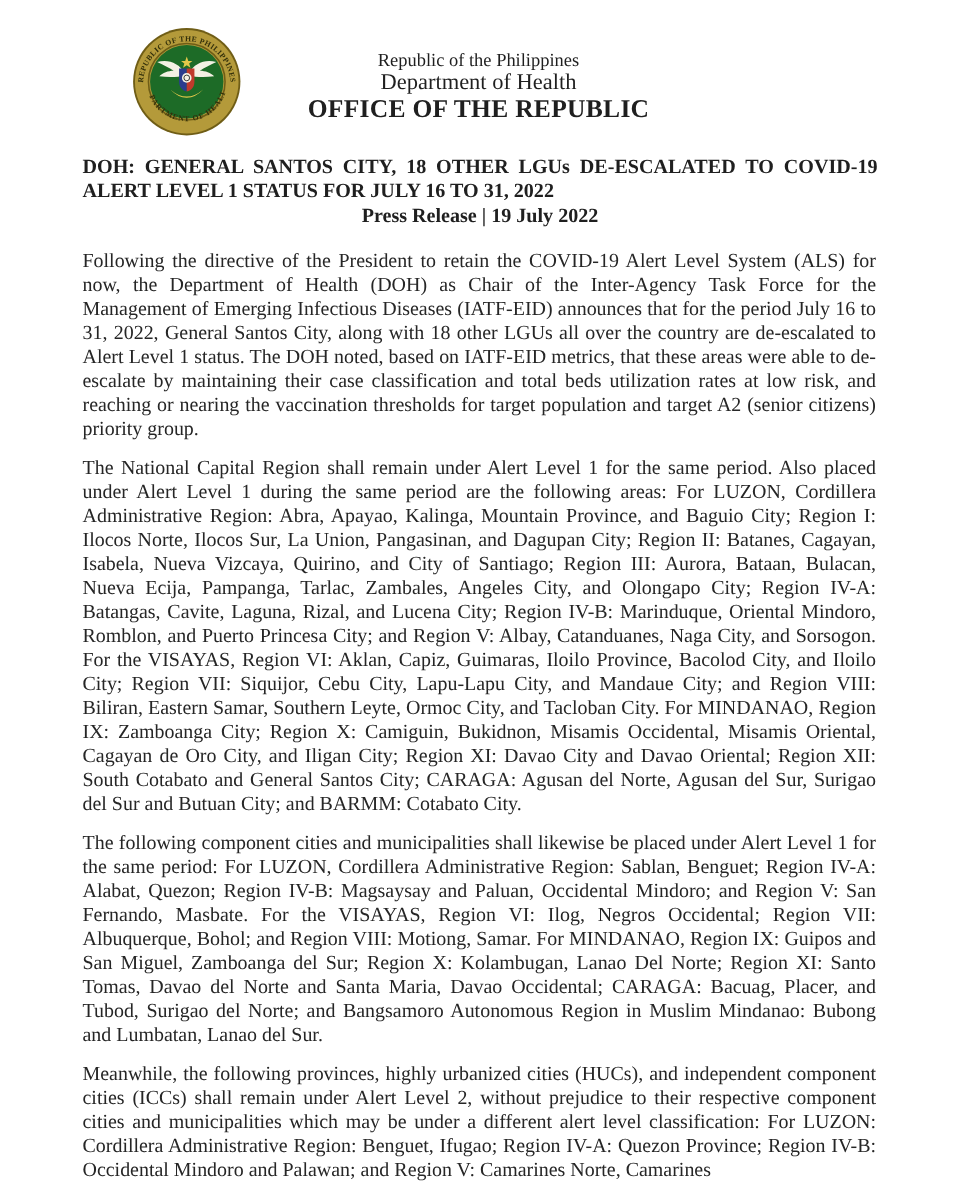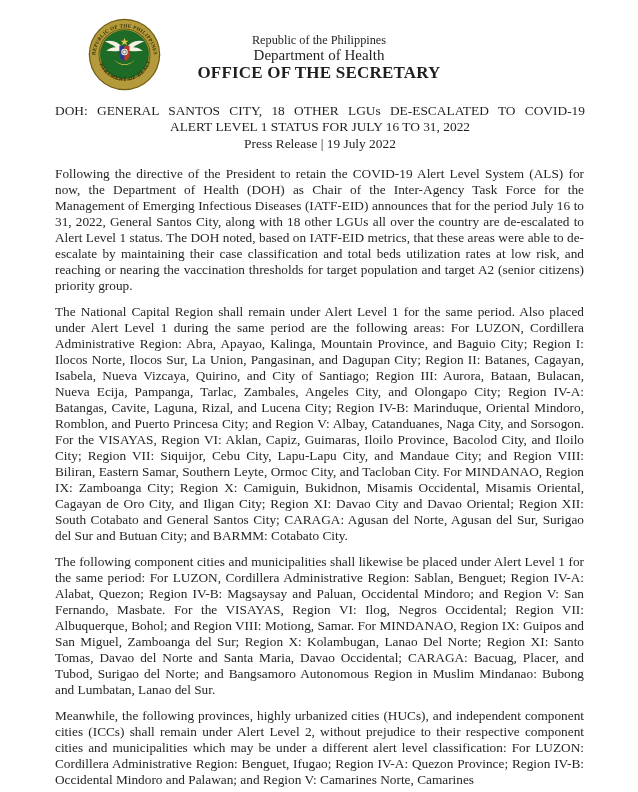--- a/index.html
+++ b/index.html
@@ -29,30 +29,30 @@
     text-align: center;
     color: #1f1f1f;
   }
   .lh-country  { font-size: 12.3px; line-height: 14px; }
   .lh-agency   { font-size: 15px;   line-height: 16px; }
   .lh-office   { font-size: 17px;   line-height: 19px; font-weight: bold; letter-spacing: 0.2px; }
   .headline {
     position: absolute;
     left: 55px; top: 103px;
     width: 530px;
-    font-weight: normal;
+    font-weight: bold;
     font-size: 13.4px;
     line-height: 16.3px;
     color: #1f1f1f;
   }
   .headline-l1 {
     text-align: justify;
     text-align-last: justify;
   }
-  .headline-l2 { text-align: center; }
+  .headline-l2 { text-align: left; }
   .byline { text-align: center; }
   .bodytext {
     position: absolute;
     left: 55px; top: 166px;
     width: 530px;
     font-size: 13.3px;
     line-height: 16px;
     text-align: justify;
     color: #262626;
   }
@@ -90,21 +90,21 @@
       <circle cx="50" cy="46.5" r="4.4" fill="#f4f1e4"></circle>
       <circle cx="50" cy="46.5" r="2.6" fill="none" stroke="#3a3a3a" stroke-width="0.9"></circle>
 
       <path d="M35,57 Q50,70 65,57 Q58,64.5 50,64.5 Q42,64.5 35,57 Z" fill="#e3c84a"></path>
     </svg>
   </div>
 
   <div class="letterhead">
     <div class="lh-country">Republic of the Philippines</div>
     <div class="lh-agency">Department of Health</div>
-    <div class="lh-office">OFFICE OF THE SECRETARY</div>
+    <div class="lh-office">OFFICE OF THE REPUBLIC</div>
   </div>
 
   <div class="headline">
     <div class="headline-l1">DOH: GENERAL SANTOS CITY, 18 OTHER LGUs DE-ESCALATED TO COVID-19</div>
     <div class="headline-l2">ALERT LEVEL 1 STATUS FOR JULY 16 TO 31, 2022</div>
     <div class="byline">Press Release | 19 July 2022</div>
   </div>
 
   <div class="bodytext">
     <p>Following the directive of the President to retain the COVID-19 Alert Level System (ALS) for now, the Department of Health (DOH) as Chair of the Inter-Agency Task Force for the Management of Emerging Infectious Diseases (IATF-EID) announces that for the period July 16 to 31, 2022, General Santos City, along with 18 other LGUs all over the country are de-escalated to Alert Level 1 status. The DOH noted, based on IATF-EID metrics, that these areas were able to de-escalate by maintaining their case classification and total beds utilization rates at low risk, and reaching or nearing the vaccination thresholds for target population and target A2 (senior citizens) priority group.</p>

